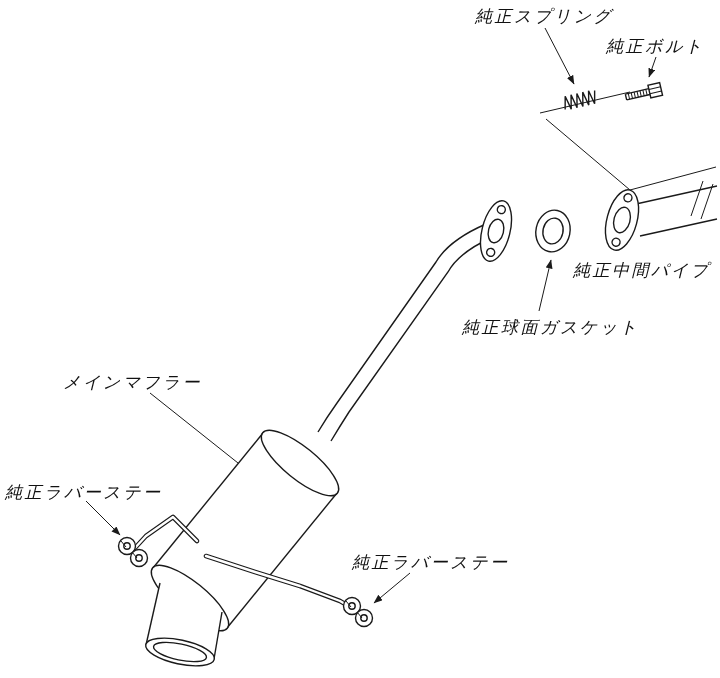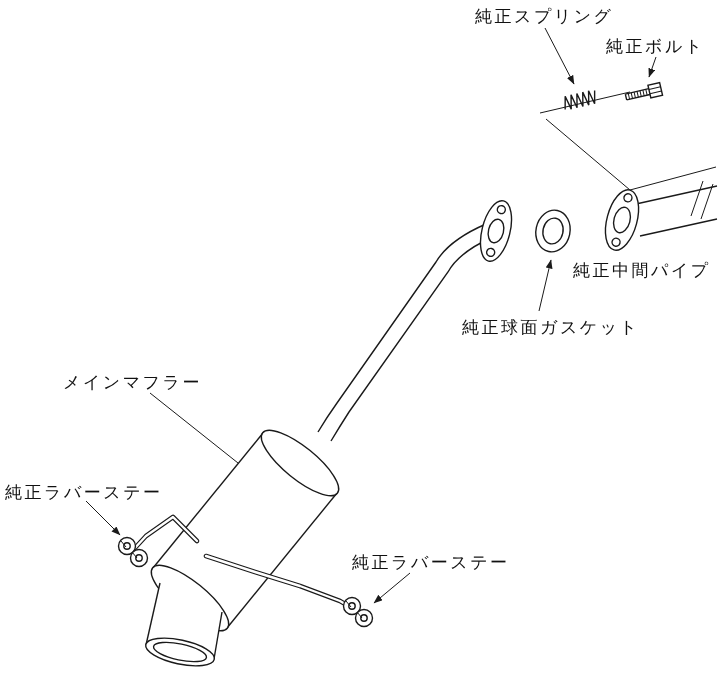--- a/index.html
+++ b/index.html
@@ -2,20 +2,21 @@
 <html><head>
 <meta charset="utf-8">
 <style>
   html,body{margin:0;padding:0;background:#ffffff;}
   .canvas{
     position:relative;
     width:720px;height:678px;
     background:#ffffff;
     font-family:"DejaVu Sans",sans-serif;
     overflow:hidden;
+    font-style:italic;
   }
   svg{display:block;}
   text.lbl{
     font-family:"DejaVu Sans",sans-serif;
     font-size:17px;
     letter-spacing:2.5px;
     fill:#111111;
   }
   .ln{stroke:#1a1a1a;fill:none;stroke-width:1.4;}
   .thin{stroke:#1a1a1a;fill:none;stroke-width:1;}

